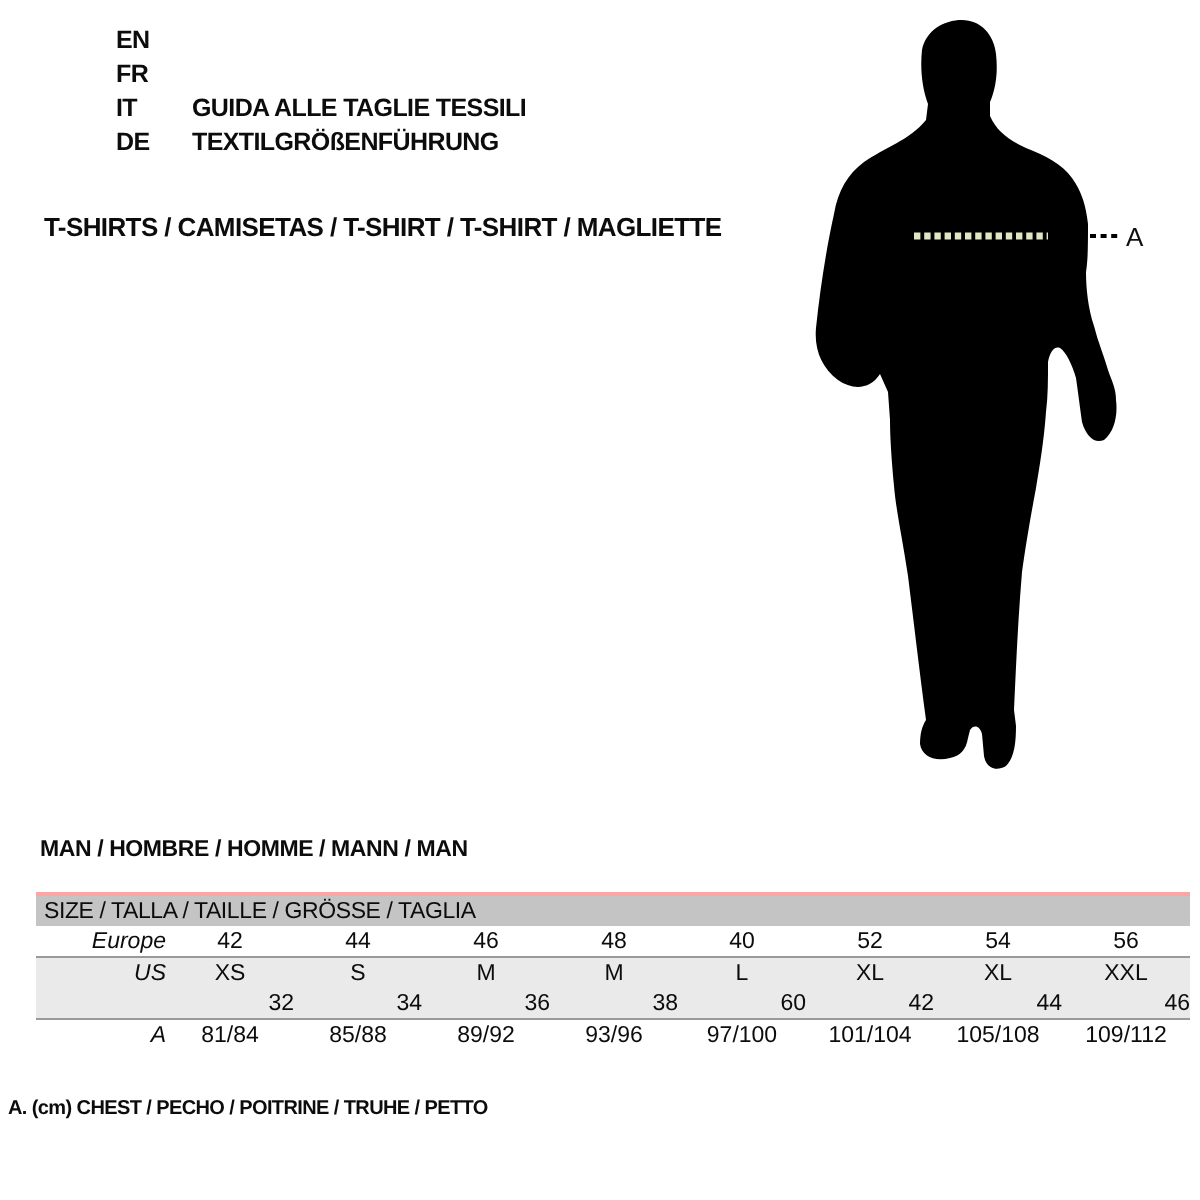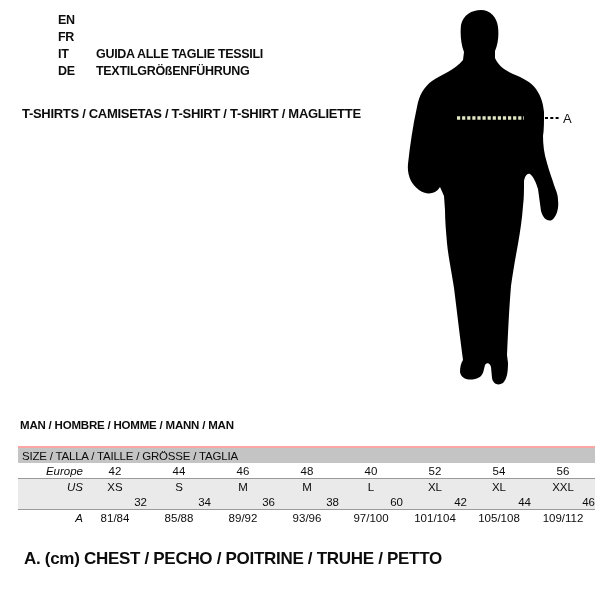--- a/index.html
+++ b/index.html
@@ -41,22 +41,22 @@
     background:var(--header-bg,#c4c4c4); text-align:left; font-weight:400;
     font-size:11.5px; height:15px; padding:0 0 0 4px; letter-spacing:-0.2px; }
   .size-table td { height:15px; padding:0; text-align:center; font-weight:400; }
   .size-table td.lbl { text-align:right; padding-left:4px;font-style:italic; }
   .size-table col.c-lbl { width:65px; }
   tr.r-europe td { border-bottom:1px solid var(--divider,#9a9a9a); }
   tr.r-us td, tr.r-num td { background:var(--stripe-bg,#eaeaea); }
   tr.r-num td { border-bottom:1px solid var(--divider,#9a9a9a);text-align:right; }
 
   
-  .footer-note { position:absolute; top:549px; left:24px;
-                 font-size:17px; font-weight:700; letter-spacing:-0.3px; }
+  .footer-note { position:absolute; top:549px; left:4px;
+                 font-size:10px; font-weight:700; letter-spacing:-0.3px; }
 </style>
 </head>
 <body style="--silhouette: #000000; --dash-inner: #e2e6c2; --header-bg: #c4c4c4; --stripe-bg: #eaeaea; --divider: #9a9a9a;">
 
 <div class="lang-block">
   <div class="lang-row">
     <span class="lang-code">EN</span>
   </div>
   <div class="lang-row">
     <span class="lang-code">FR</span>

